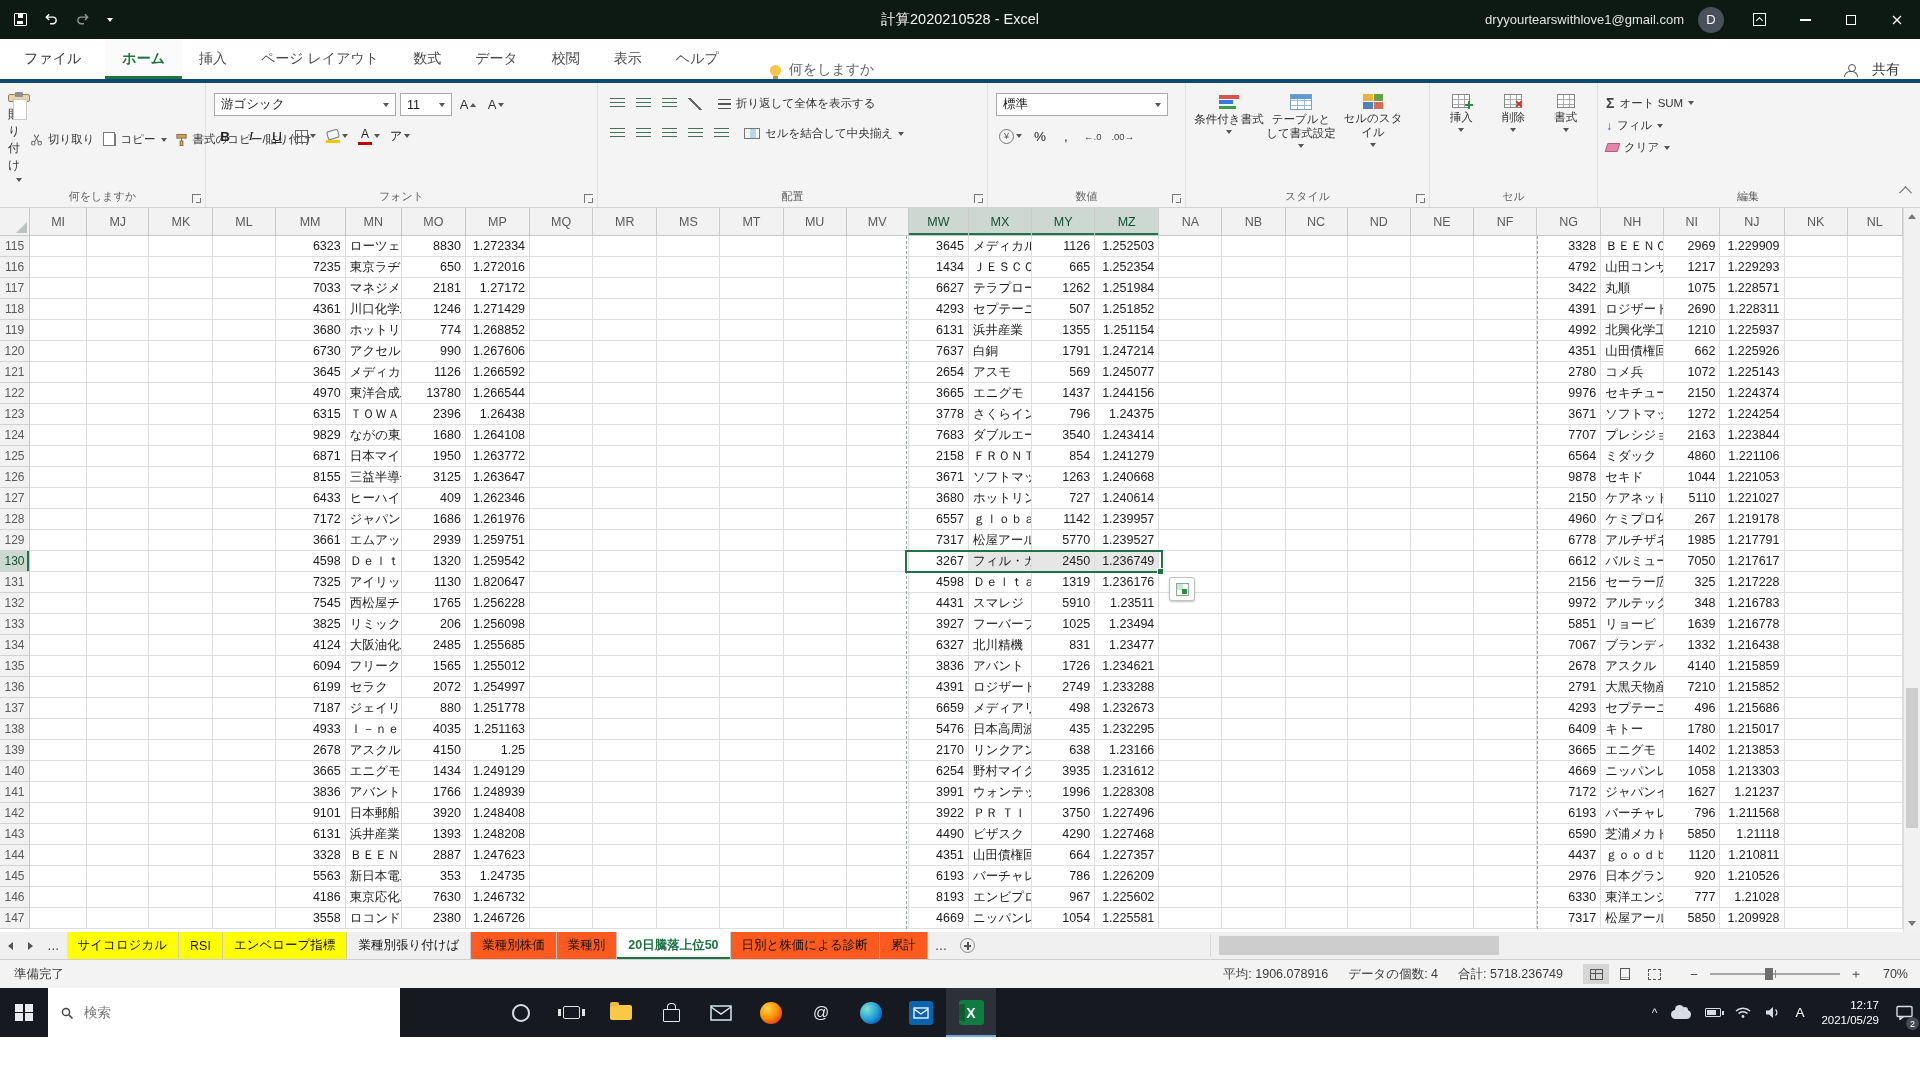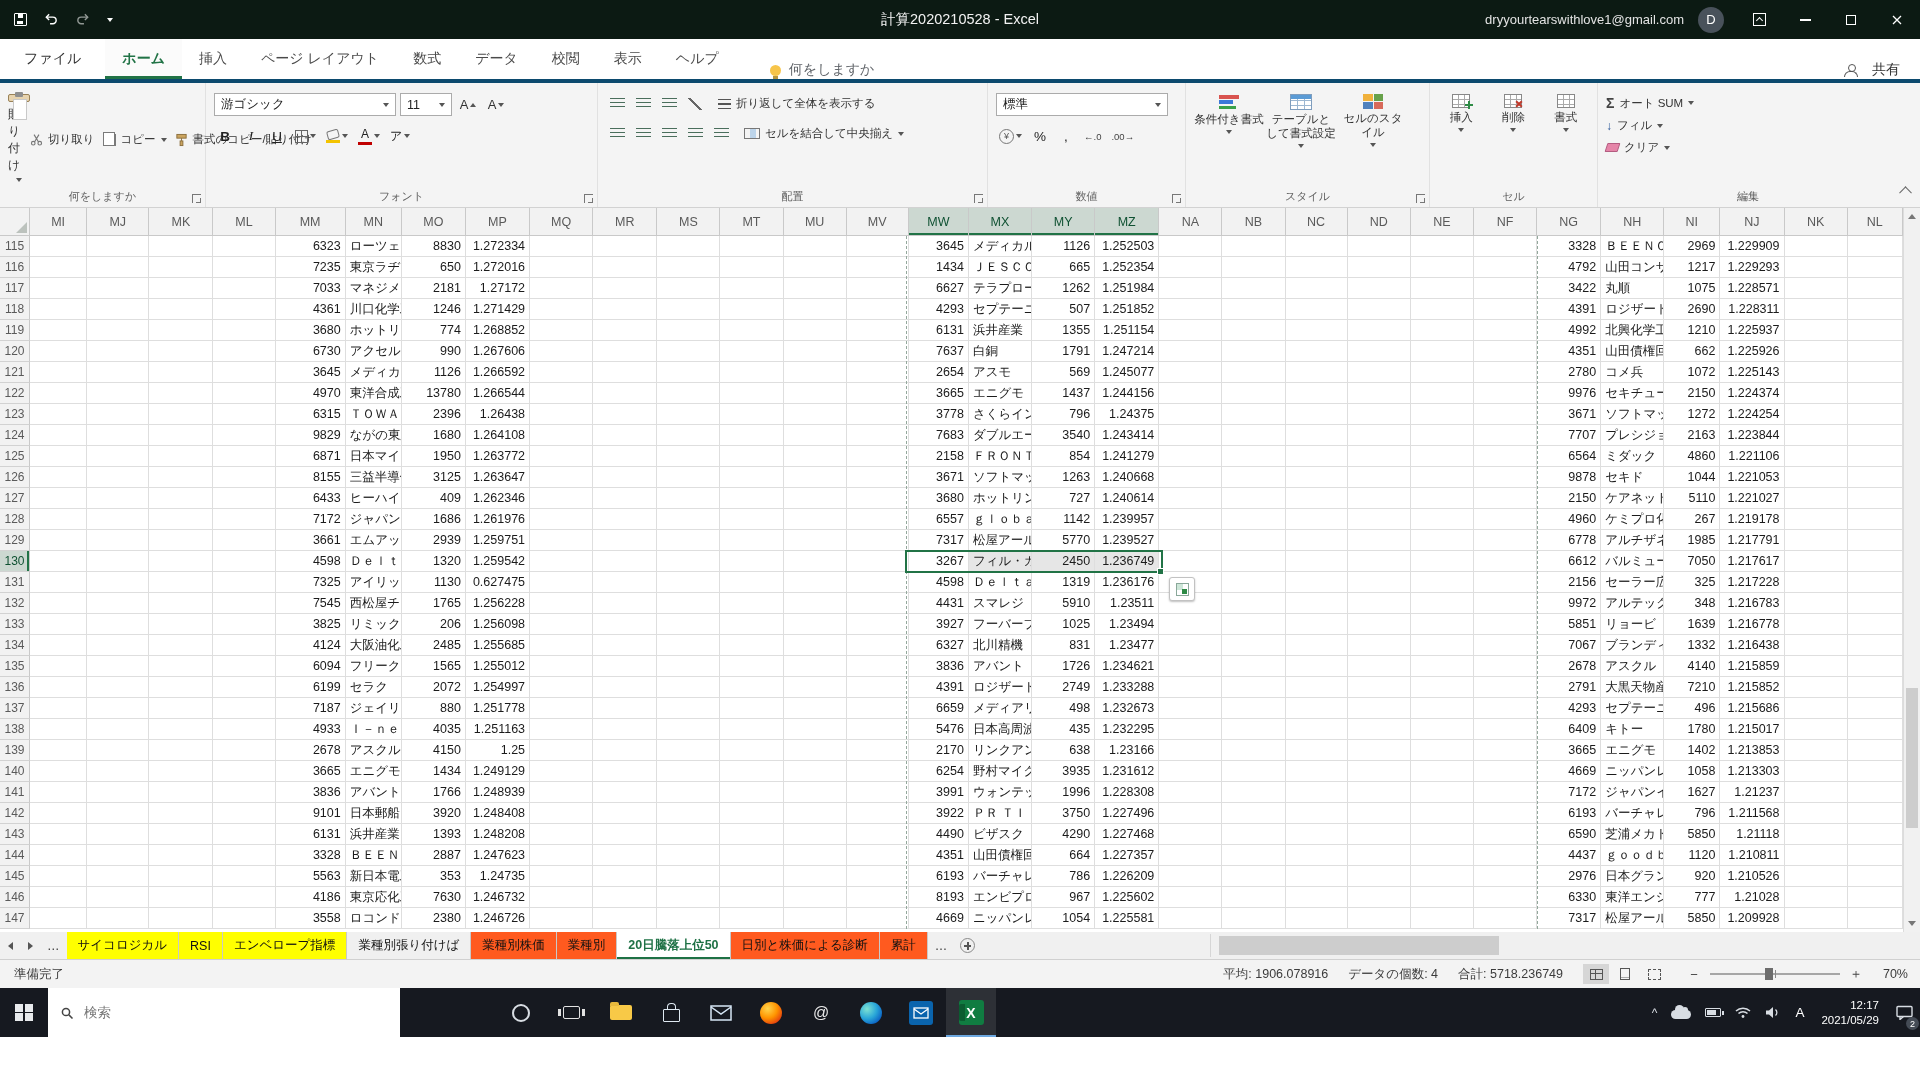--- a/index.html
+++ b/index.html
@@ -1088,21 +1088,21 @@
           </tr>
           <tr>
             <th>131</th>
             <td></td>
             <td></td>
             <td></td>
             <td></td>
             <td class="num">7325</td>
             <td class="txt">アイリック</td>
             <td class="num">1130</td>
-            <td class="num">0.627475</td>
+            <td class="num">1.820647</td>
             <td></td>
             <td></td>
             <td></td>
             <td></td>
             <td></td>
             <td></td>
             <td class="num">4598</td>
             <td class="txt">Ｄｅｌｔａ</td>
             <td class="num">1319</td>
             <td class="num">1.236176</td>

